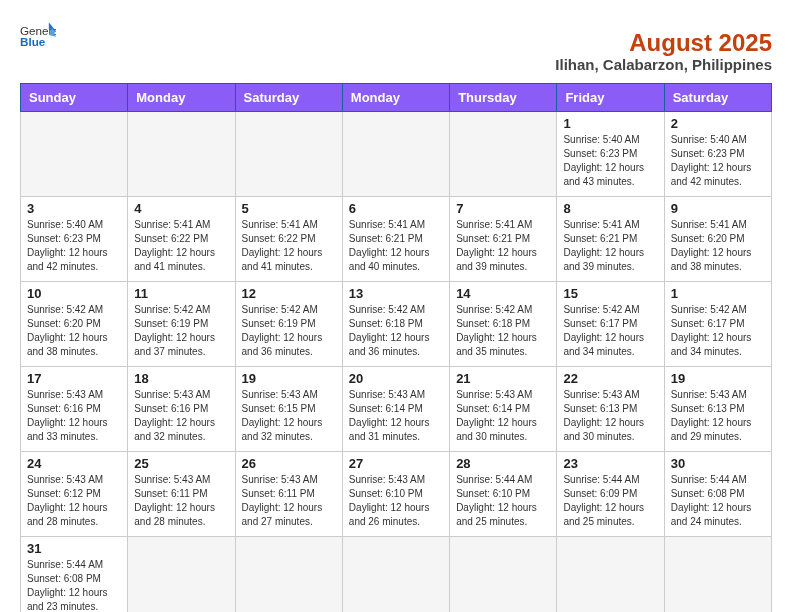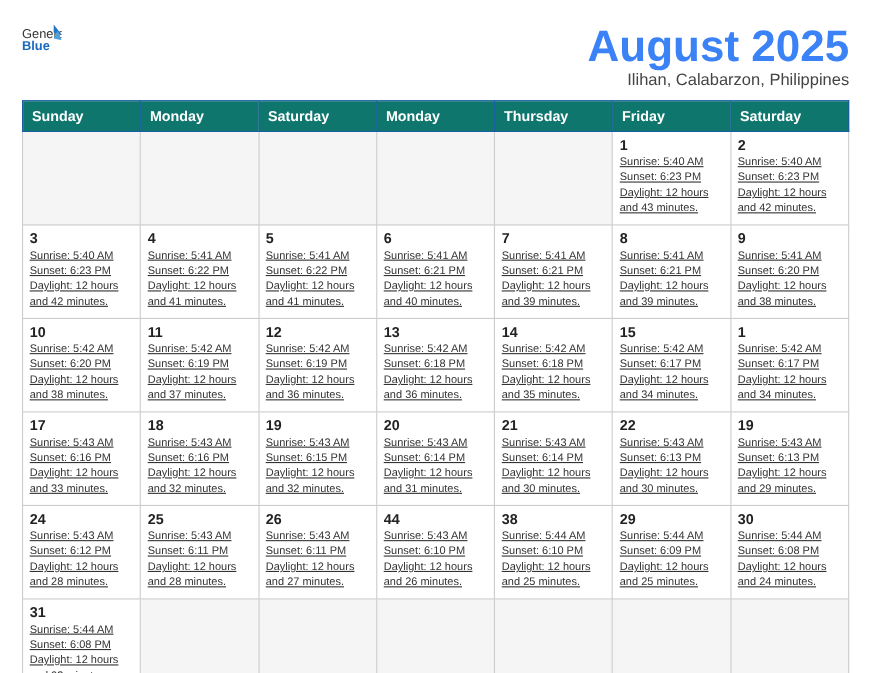--- a/index.html
+++ b/index.html
@@ -22,36 +22,38 @@
       gap: 4px;
     }
     .logo-icon {
       width: 36px;
       height: 28px;
     }
     .title-area {
       text-align: right;
     }
     .month-title {
-      font-size: 40px;
+      font-size: 24px;
       font-weight: bold;
-      color: #3b82f6;
+      color: #c2410c;
       line-height: 1.1;
+      margin-top: 10px;
     }
     .location-title {
       font-size: 15px;
       color: #444;
+      font-weight: bold;
     }
     .calendar-table {
       width: 100%;
       border-collapse: collapse;
       border: 1px solid #ccc;
     }
     .calendar-table th {
-      background-color: #0f766e;
+      background-color: #8b5cf6;
       color: #fff;
       font-size: 13px;
       font-weight: bold;
       padding: 6px 8px;
       text-align: left;
       border: 1px solid #1a5fa0;
     }
     .calendar-table td {
       vertical-align: top;
       border: 1px solid #ccc;
@@ -66,21 +68,20 @@
       font-size: 13px;
       font-weight: bold;
       color: #222;
       display: block;
       margin-bottom: 2px;
     }
     .day-info {
       font-size: 10px;
       color: #333;
       line-height: 1.4;
-      text-decoration: underline;
     }
     .empty-cell {
       background: #f5f5f5;
     }
   </style>
 </head>
 <body>
 
 <div class="header-area">
   <div class="logo">
@@ -300,35 +301,35 @@
 and 28 minutes.</div>
         </td>
         <td>
           <span class="day-number">26</span>
           <div class="day-info">Sunrise: 5:43 AM
 Sunset: 6:11 PM
 Daylight: 12 hours
 and 27 minutes.</div>
         </td>
         <td>
-          <span class="day-number">44</span>
+          <span class="day-number">27</span>
           <div class="day-info">Sunrise: 5:43 AM
 Sunset: 6:10 PM
 Daylight: 12 hours
 and 26 minutes.</div>
         </td>
         <td>
-          <span class="day-number">38</span>
+          <span class="day-number">28</span>
           <div class="day-info">Sunrise: 5:44 AM
 Sunset: 6:10 PM
 Daylight: 12 hours
 and 25 minutes.</div>
         </td>
         <td>
-          <span class="day-number">29</span>
+          <span class="day-number">23</span>
           <div class="day-info">Sunrise: 5:44 AM
 Sunset: 6:09 PM
 Daylight: 12 hours
 and 25 minutes.</div>
         </td>
         <td>
           <span class="day-number">30</span>
           <div class="day-info">Sunrise: 5:44 AM
 Sunset: 6:08 PM
 Daylight: 12 hours

